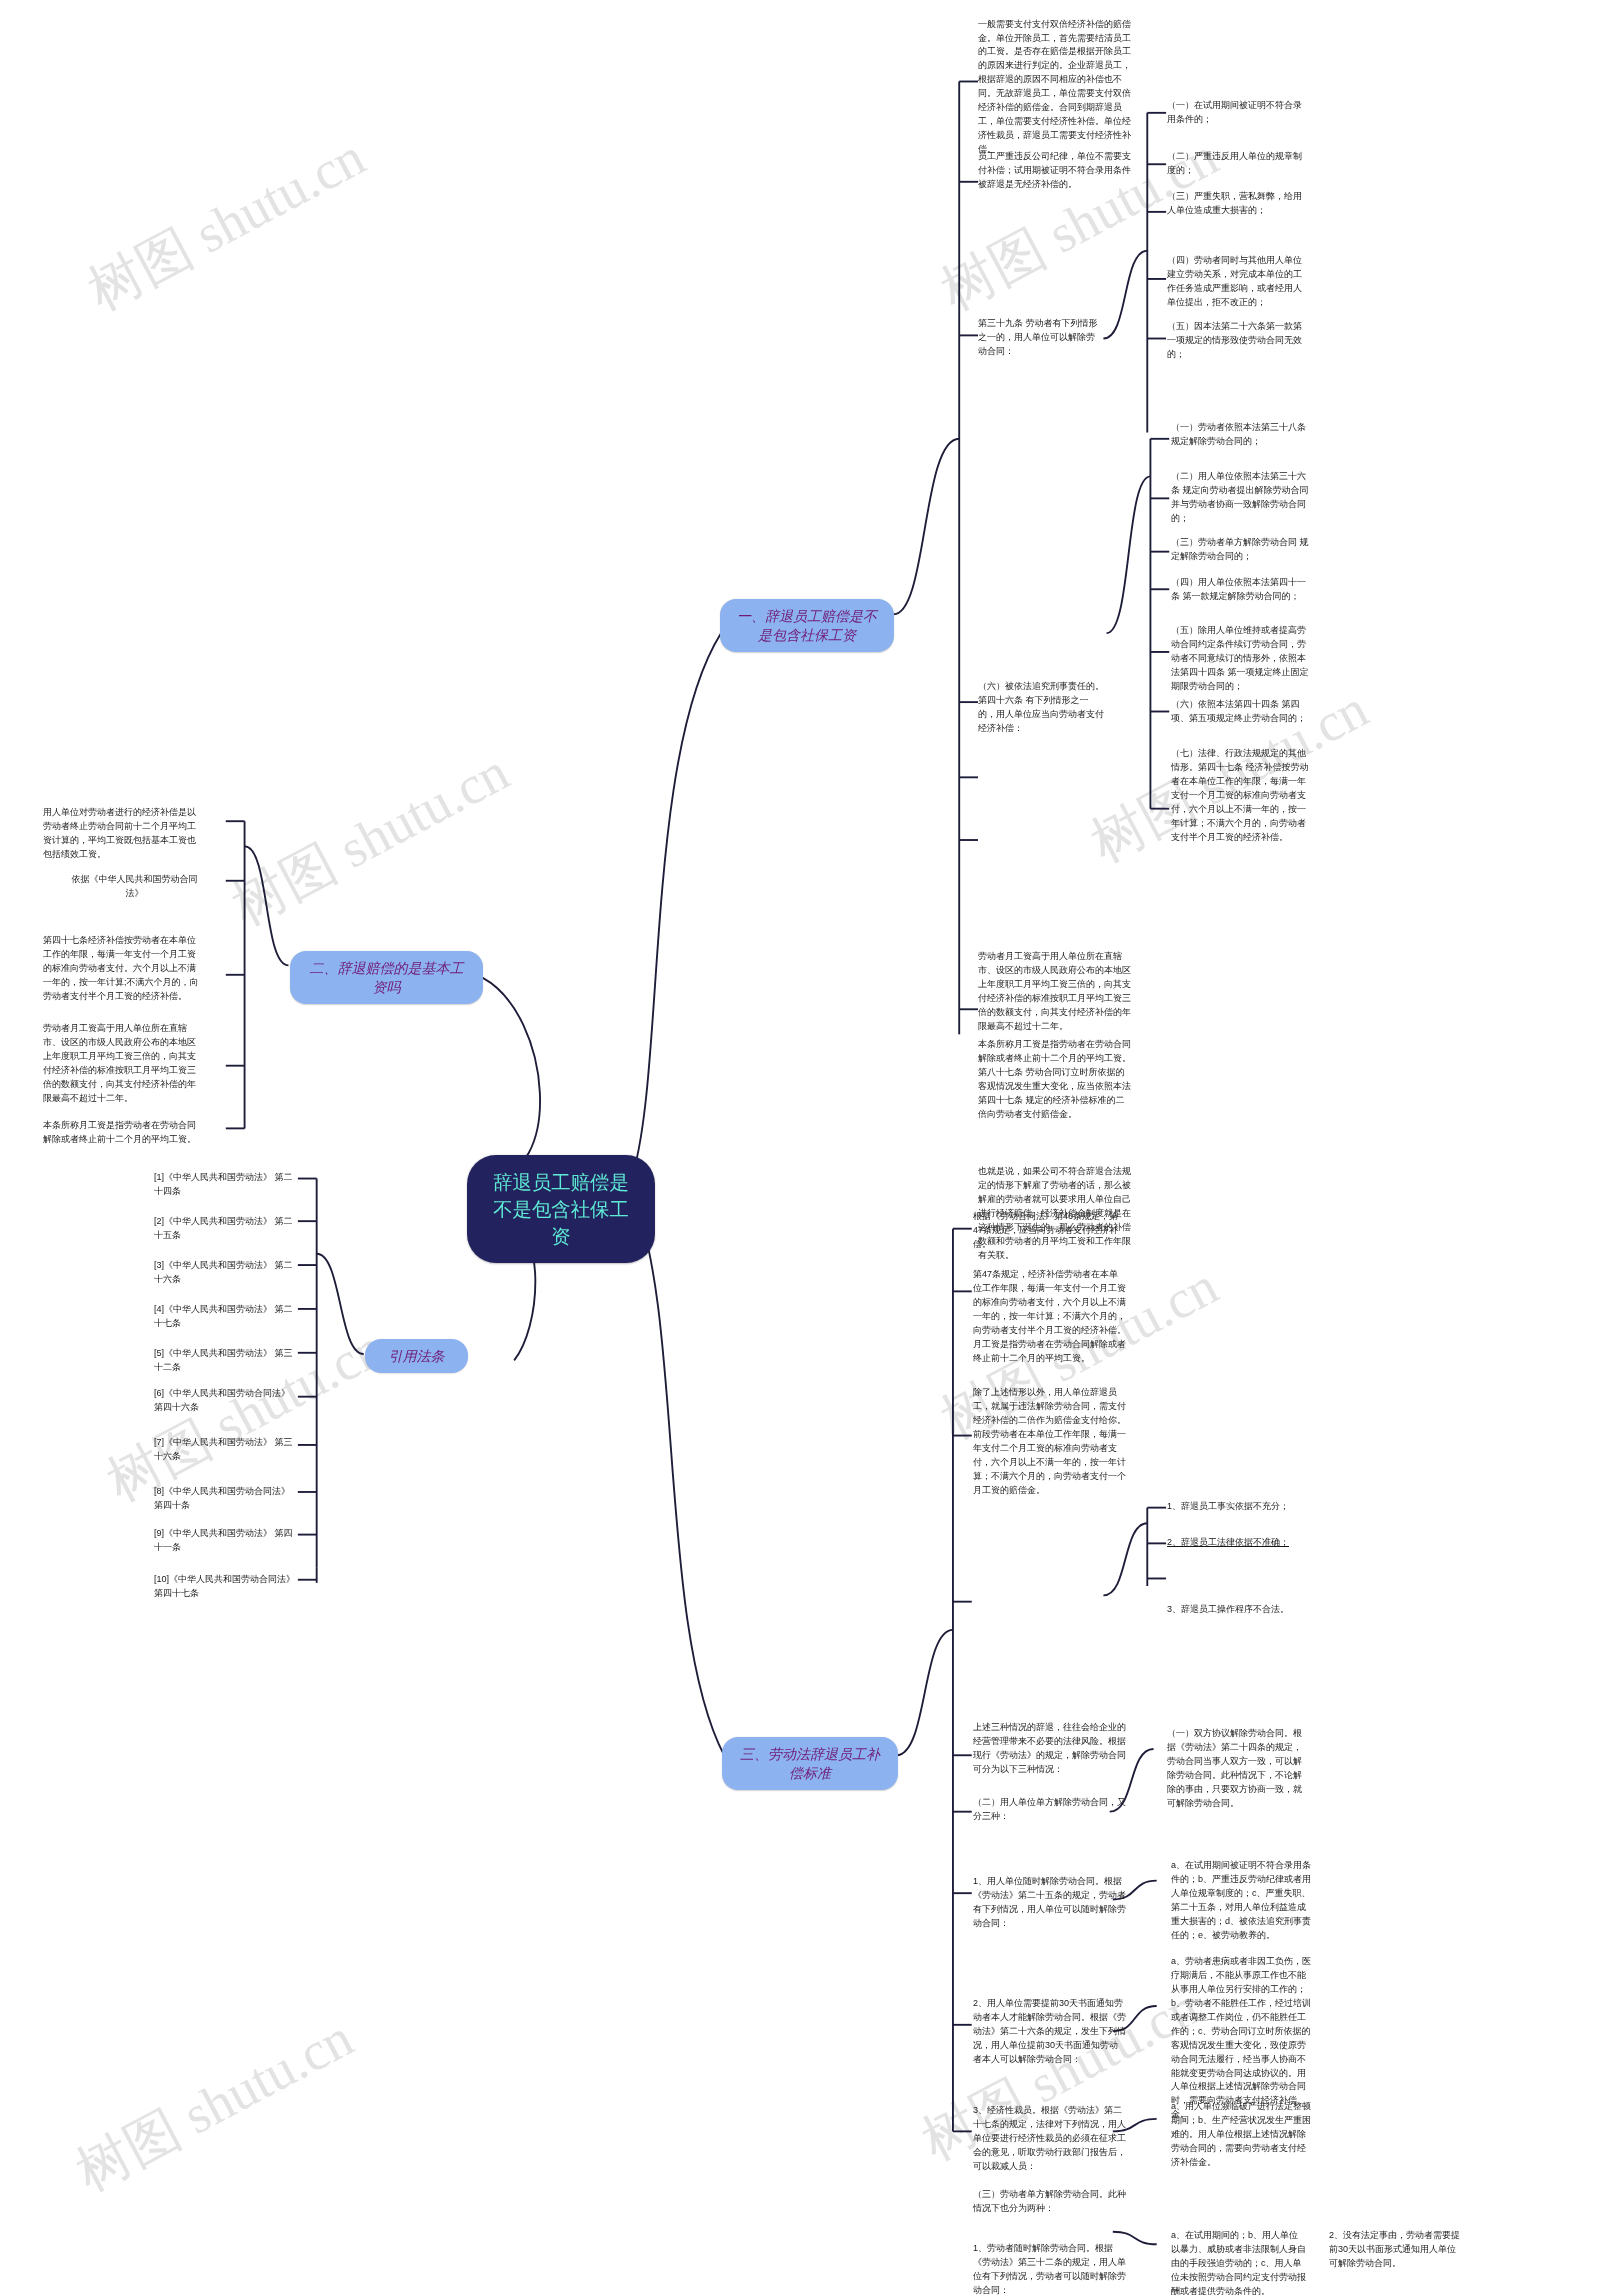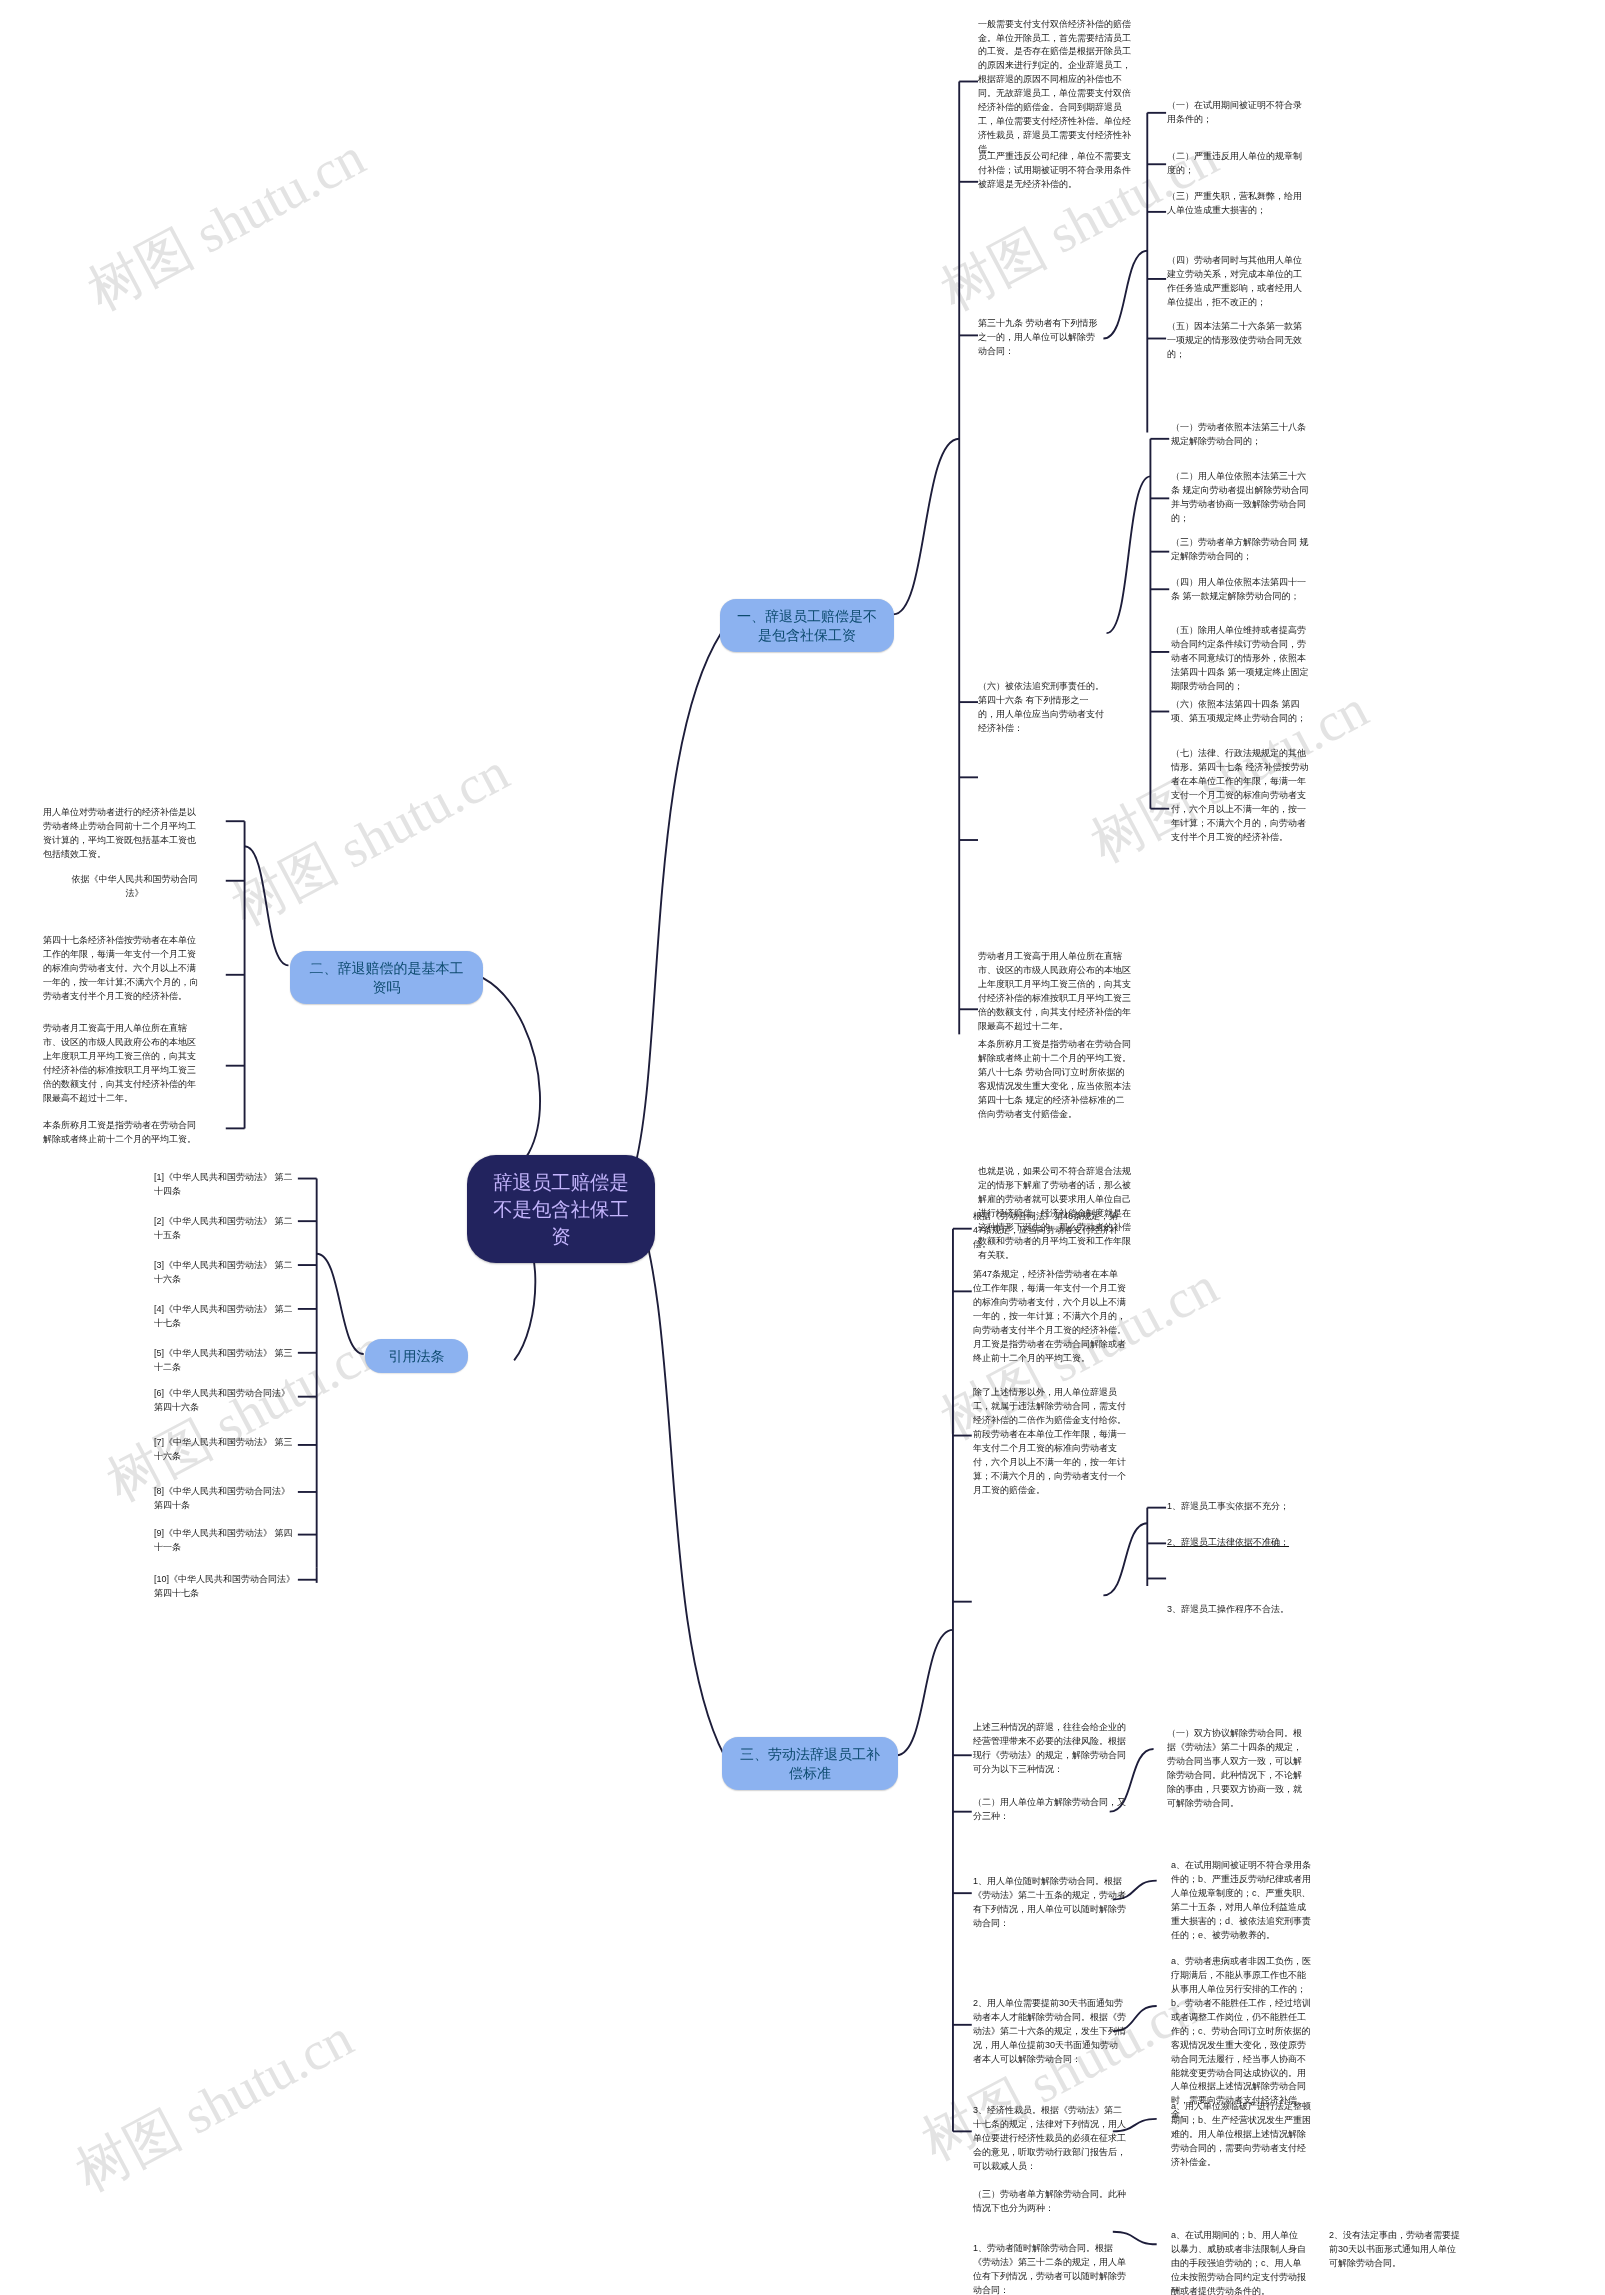--- a/index.html
+++ b/index.html
@@ -23,39 +23,40 @@
     transform: rotate(-28deg);
     white-space:nowrap;
     user-select:none;
     z-index:0;
   }
 
   .node { position:absolute; z-index:3; }
 
   .root {
     background:#22235e;
-    color:#c4b5fd;
+    color:#5eead4;
     border-radius:29px;
     padding:14px 21px;
     font-size:19.4px;
     line-height:1.38;
     text-align:center;
     width:188px;
     box-shadow:0 0.6px 1.9px rgba(0,0,0,.25);
   }
 
   .branch {
     background:#8cb2f0;
-    color:#0c4a6e;
+    color:#701a75;
     border-radius:16.3px;
     padding:7.5px 14px;
     font-size:14px;
     line-height:1.36;
     text-align:center;
     box-shadow:0 0.6px 1.3px rgba(0,0,0,.18);
+    font-style:italic;
   }
 
   .leaf {
     font-size:9px;
     line-height:1.55;
     color:#181818;
     text-align:justify;
     z-index:2;
   }
   .leaf.r { text-align:left; }

